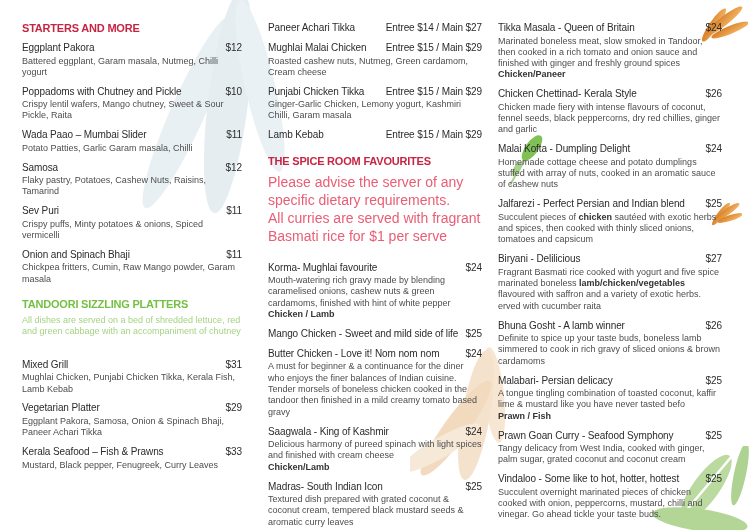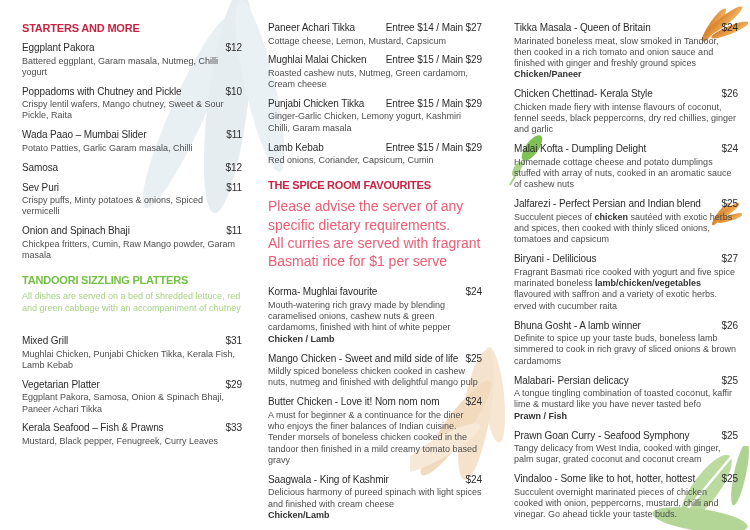--- a/index.html
+++ b/index.html
@@ -4,21 +4,21 @@
 <style>
   html,body{margin:0;padding:0;}
   body{
     width:750px;height:530px;background:#ffffff;position:relative;overflow:hidden;
     font-family:"Liberation Sans", sans-serif;color:#4d4d4d;
   }
   .deco{position:absolute;z-index:1;pointer-events:none;}
   .col{position:absolute;top:22px;z-index:2;}
   #col-left{left:22px;width:220px;}
   #col-mid{left:268px;width:214px;}
-  #col-right{left:514px;width:224px;}
+  #col-right{left:498px;width:224px;}
 
   .menu-section + .menu-section{margin-top:13px;}
   .section-heading{
     font-size:11px;font-weight:bold;letter-spacing:-0.2px;white-space:nowrap;
     margin:0 0 8px 0;
   }
   .section-heading.red{color:#c62443;}
   .section-heading.green{color:#74c044;margin-top:12px;}
   .section-subtitle{
     color:#a5d383;font-size:9px;line-height:1.26;margin:-3px 0 21px 0;white-space:pre-line;
@@ -130,20 +130,21 @@
       <span class="item-price">$11</span>
     </div>
     <div class="item-desc"><span>Potato Patties, Garlic Garam masala, Chilli</span></div>
   </div>
 
   <div class="menu-item">
     <div class="item-head">
       <span class="item-name">Samosa</span>
       <span class="item-price">$12</span>
     </div>
+    <div class="item-desc"><span>Flaky pastry, Potatoes, Cashew Nuts, Raisins, Tamarind</span></div>
   </div>
 
   <div class="menu-item">
     <div class="item-head">
       <span class="item-name">Sev Puri</span>
       <span class="item-price">$11</span>
     </div>
     <div class="item-desc"><span>Crispy puffs, Minty potatoes &amp; onions, Spiced vermicelli</span></div>
   </div>
 
@@ -191,21 +192,20 @@
 </div>
   <div class="col" id="col-mid">
   <section class="menu-section">
 
     <div class="section-items">
   <div class="menu-item">
     <div class="item-head">
       <span class="item-name">Paneer Achari Tikka</span>
       <span class="item-price">Entree $14 / Main $27</span>
     </div>
-    <div class="item-desc"><span>Cottage cheese, Lemon, Mustard, Capsicum</span></div>
   </div>
 
   <div class="menu-item">
     <div class="item-head">
       <span class="item-name">Mughlai Malai Chicken</span>
       <span class="item-price">Entree $15 / Main $29</span>
     </div>
     <div class="item-desc"><span>Roasted cashew nuts, Nutmeg, Green cardamom, Cream cheese</span></div>
   </div>
 
@@ -215,21 +215,20 @@
       <span class="item-price">Entree $15 / Main $29</span>
     </div>
     <div class="item-desc"><span>Ginger-Garlic Chicken, Lemony yogurt, Kashmiri Chilli, Garam masala</span></div>
   </div>
 
   <div class="menu-item">
     <div class="item-head">
       <span class="item-name">Lamb Kebab</span>
       <span class="item-price">Entree $15 / Main $29</span>
     </div>
-    <div class="item-desc"><span>Red onions, Coriander, Capsicum, Cumin</span></div>
   </div>
 </div>
   </section>
 
   <section class="menu-section">
     <h2 class="section-heading red">THE SPICE ROOM FAVOURITES</h2>
 
     <p class="section-note">Please advise the server of any specific dietary requirements.
 All curries are served with fragrant Basmati rice for $1 per serve</p>
     <div class="section-items">
@@ -239,21 +238,20 @@
       <span class="item-price">$24</span>
     </div>
     <div class="item-desc"><span>Mouth-watering rich gravy made by blending caramelised onions, cashew nuts &amp; green cardamoms, finished with hint of white pepper </span><span class="bold">Chicken / Lamb</span></div>
   </div>
 
   <div class="menu-item">
     <div class="item-head">
       <span class="item-name">Mango Chicken - Sweet and mild side of life</span>
       <span class="item-price">$25</span>
     </div>
-    <div class="item-desc"><span>Mildly spiced boneless chicken cooked in cashew nuts, nutmeg and finished with delightful mango pulp</span></div>
   </div>
 
   <div class="menu-item">
     <div class="item-head">
       <span class="item-name">Butter Chicken - Love it! Nom nom nom</span>
       <span class="item-price">$24</span>
     </div>
     <div class="item-desc"><span>A must for beginner &amp; a continuance for the diner who enjoys the finer balances of Indian cuisine. Tender morsels of boneless chicken cooked in the tandoor then finished in a mild creamy tomato based gravy</span></div>
   </div>
 

